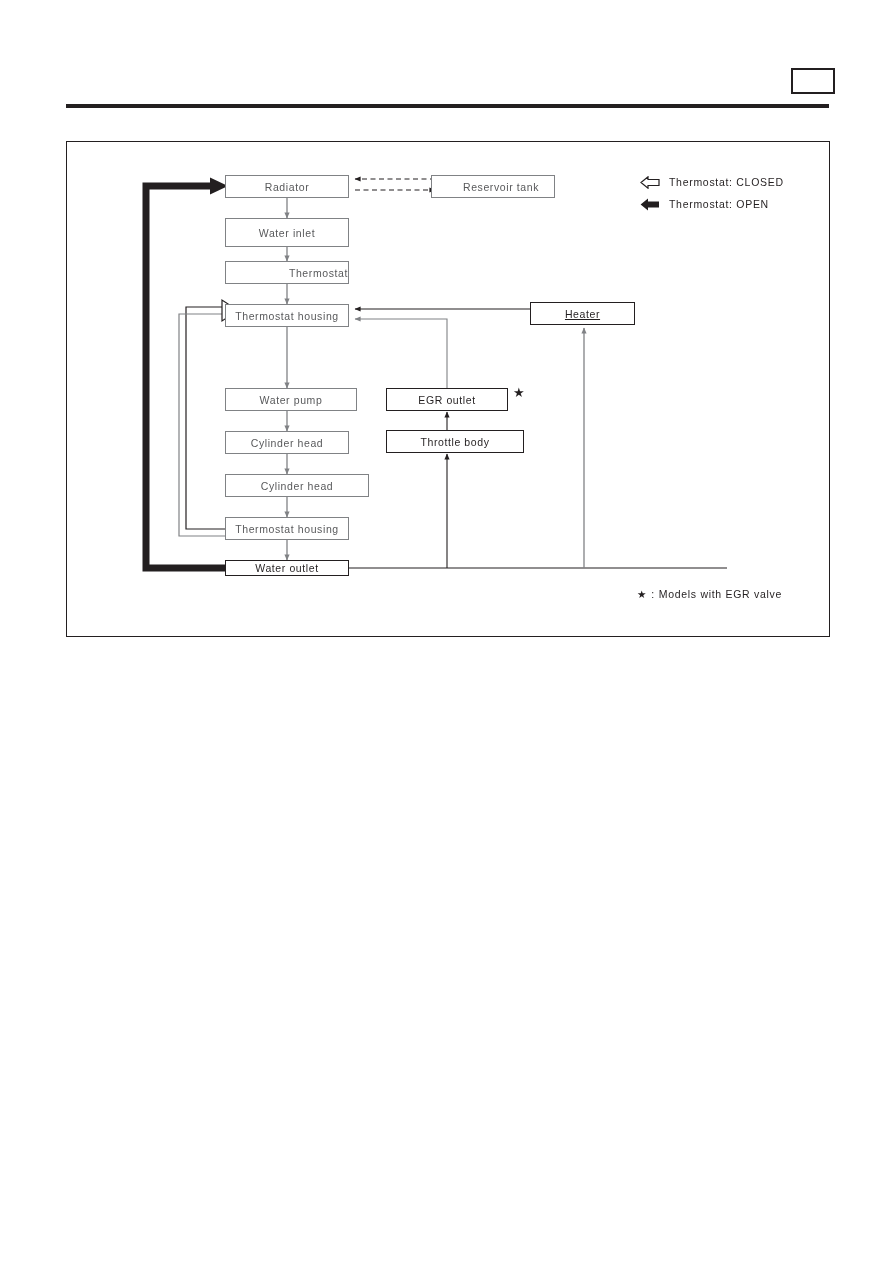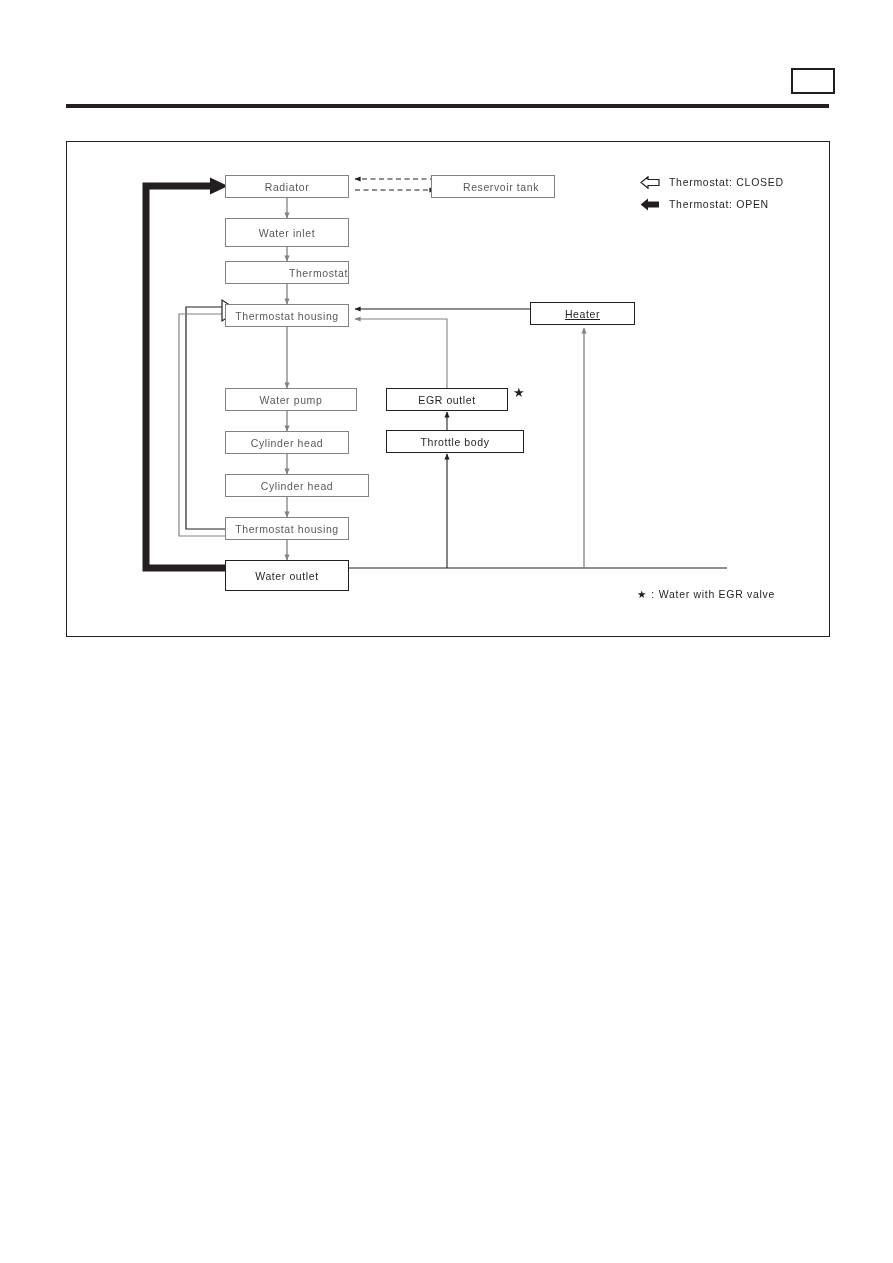--- a/index.html
+++ b/index.html
@@ -157,21 +157,21 @@
   </div>
 
   <div class="flow-box" style="left:158px;top:332px;width:144px;height:23px;">
     <span>Cylinder head</span>
   </div>
 
   <div class="flow-box" style="left:158px;top:375px;width:124px;height:23px;">
     <span>Thermostat housing</span>
   </div>
 
-  <div class="flow-box strong" style="left:158px;top:418px;width:124px;height:31px;">
+  <div class="flow-box strong" style="left:158px;top:418px;width:124px;height:16px;">
     <span>Water outlet</span>
   </div>
 
   <div class="star-mark" style="left:446px;top:244px;">★</div>
 
 </div>
 
 <div class="legend-row" id="legend-closed">
   <svg width="20" height="13" viewBox="0 0 20 13">
     <path d="M19,3.5 L8,3.5 L8,0.8 L1,6.5 L8,12.2 L8,9.5 L19,9.5 z" fill="#ffffff" stroke="#231f20" stroke-width="1.2" stroke-linejoin="miter"></path>
@@ -182,14 +182,14 @@
 <div class="legend-row" id="legend-open">
   <svg width="20" height="13" viewBox="0 0 20 13">
     <path d="M19,3.6 L8,3.6 L8,0.4 L0.6,6.5 L8,12.6 L8,9.4 L19,9.4 z" fill="#231f20"></path>
   </svg>
   <span class="legend-label">Thermostat: OPEN</span>
 </div>
 
 <div id="egr-note">
   <span>★</span>
   <span>:</span>
-  <span>Water with EGR valve</span>
+  <span>Models with EGR valve</span>
 </div>
 
 </body></html>

